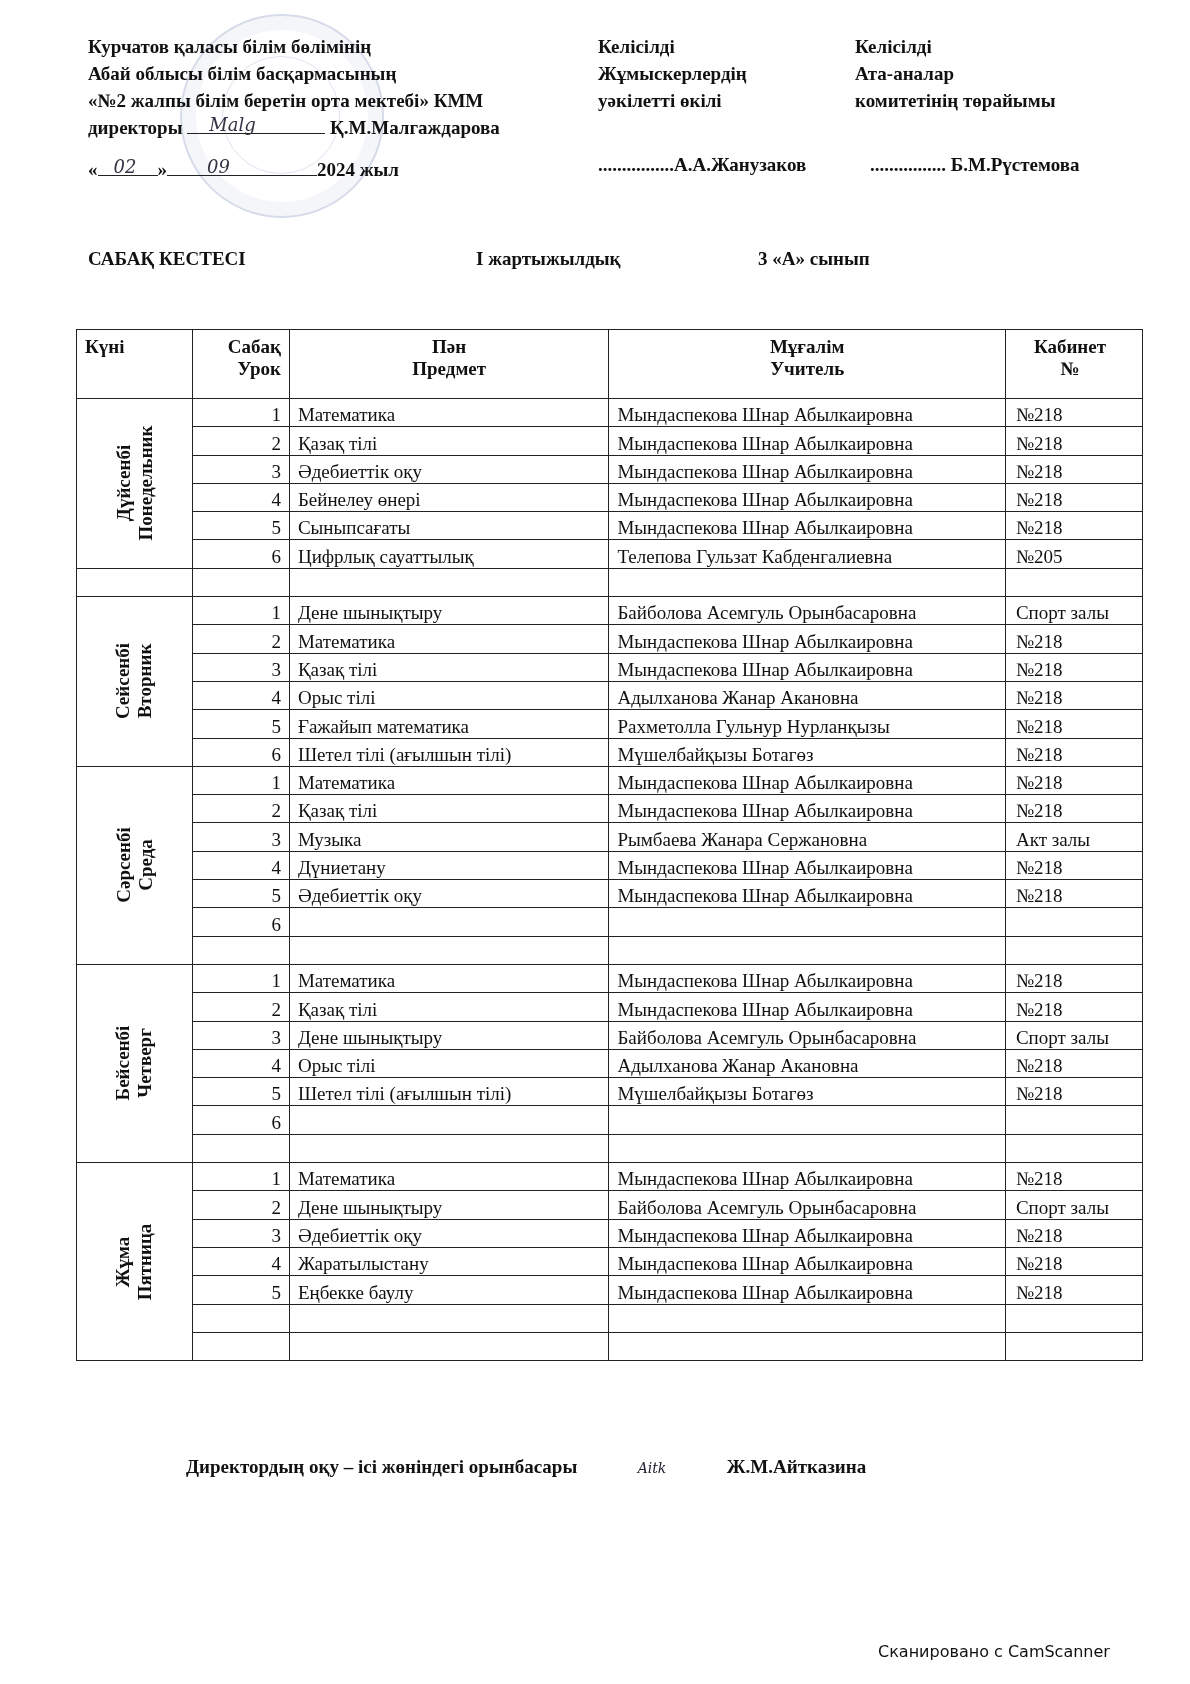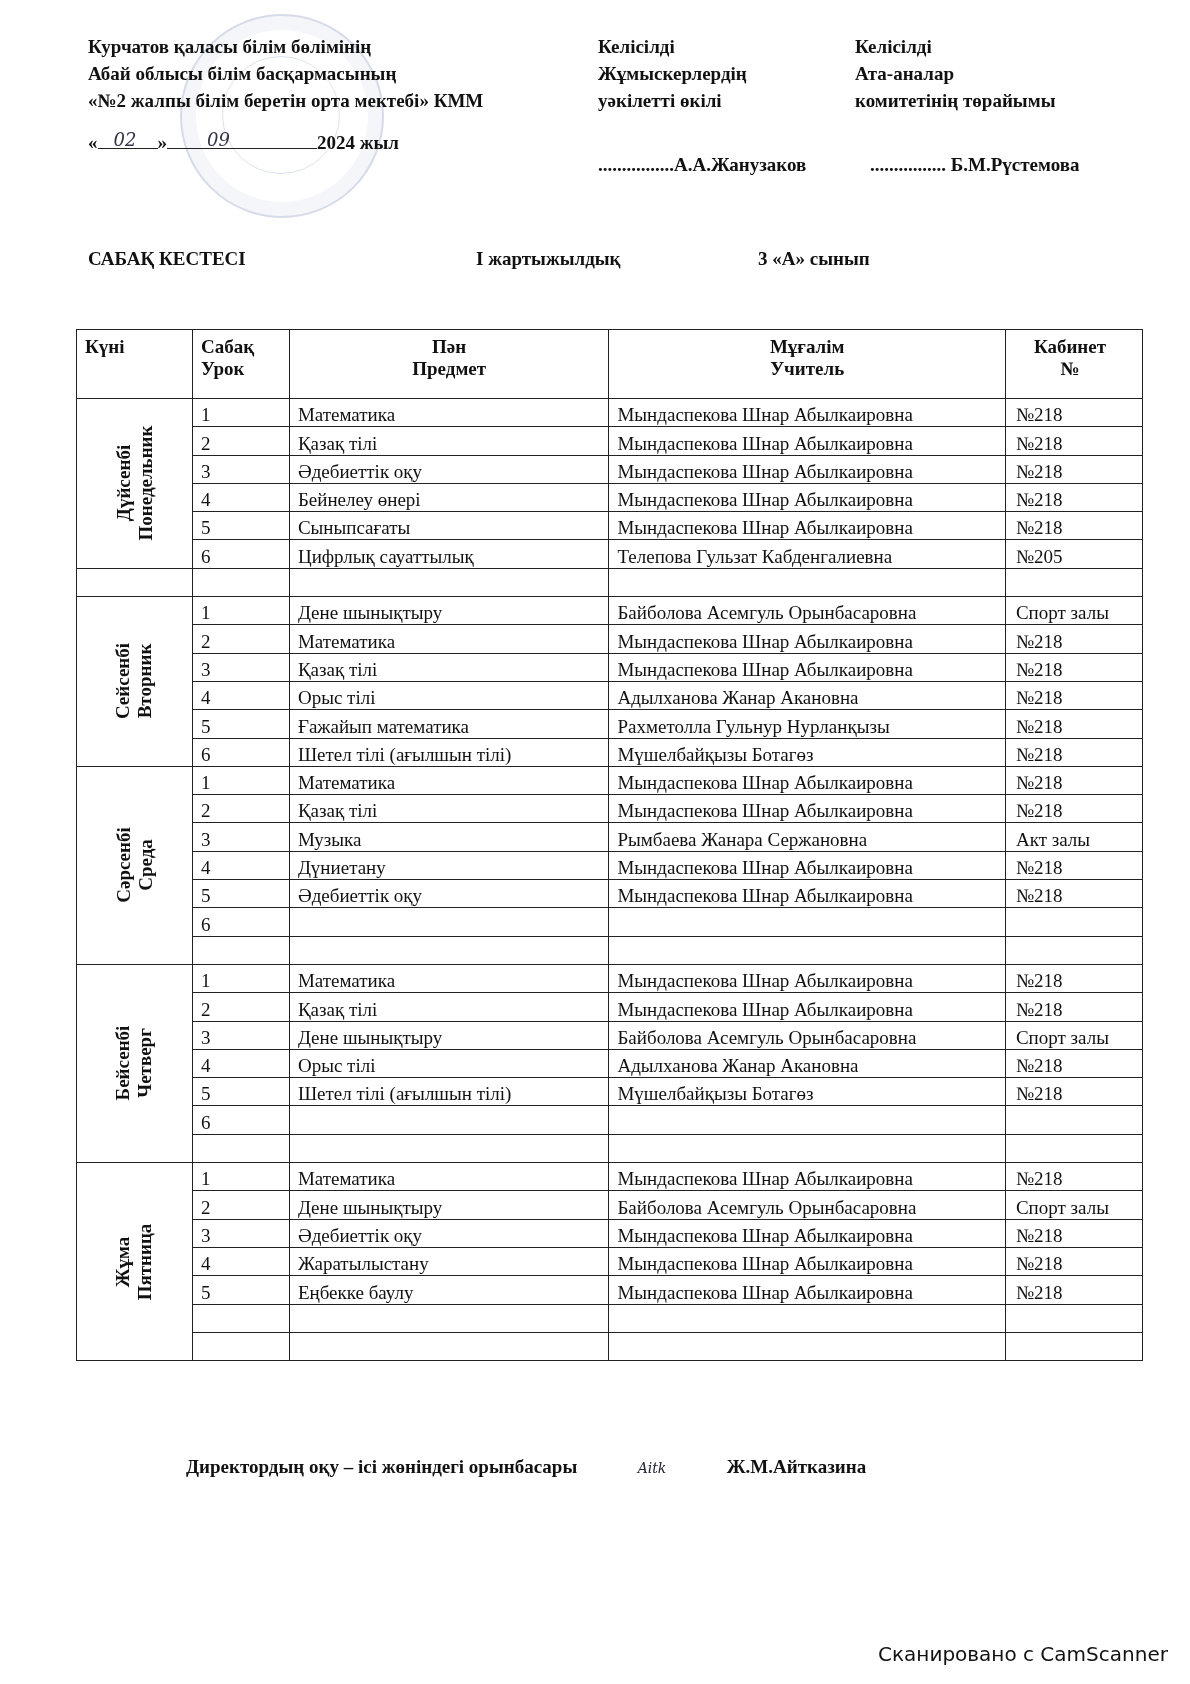--- a/index.html
+++ b/index.html
@@ -15,40 +15,45 @@
   .stamp { position:absolute; left:180px; top:14px; width:200px; height:200px; border-radius:50%;
            border:2px solid rgba(90,110,170,0.25); box-shadow: inset 0 0 0 14px rgba(90,110,170,0.06); }
   .stamp::after { content:""; position:absolute; left:40px; top:40px; width:116px; height:116px; border-radius:50%;
            border:1.5px solid rgba(90,110,170,0.2); }
   #title-row { position:absolute; top:248px; left:88px; width:1000px; font-weight:bold; font-size:19px; }
   #title-row span { position:absolute; white-space:nowrap; }
   table.sched { position:absolute; left:76px; top:329px; width:1067px; border-collapse:collapse; font-size:19px;padding-left:48px; }
   table.sched td, table.sched th { border:1.3px solid #222; padding:0 8px; height:27.3px; line-height:22px; vertical-align:bottom; }
   table.sched th { font-weight:bold; vertical-align:top; padding-top:6px; height:62px; font-size:19px; }
   .c-day { width:66px; }
-  .c-num { width:82px; text-align:left; }
+  .c-num { width:82px; text-align:right; }
   .c-subj { width:316px; }
   .c-teach { width:399px; }
   .c-room { width:120px; padding-left:10px !important; white-space:nowrap;margin-top:36px; }
   td.day { vertical-align:middle !important; text-align:center; padding:0 !important; }
   .day-label { display:inline-block; transform:rotate(-90deg); font-weight:bold; font-size:19px; line-height:22px; white-space:nowrap; text-align:center; }
   th.kuni { text-align:left; padding-left:12px; }
   #footer { position:absolute; top:1456px; left:186px; font-weight:bold; font-size:19px; white-space:nowrap; }
   #footer .sig { display:inline-block; width:140px; font-family:"DejaVu Serif", serif; font-style:italic; font-weight:normal; color:#223; text-align:center; font-size:14px; }
-  #camscanner { position:absolute; left:878px; top:1642px; font-family:"DejaVu Sans", sans-serif; font-size:20px; color:#111; white-space:nowrap; }
+  #camscanner { position:absolute; left:878px; top:1642px; font-family:"DejaVu Sans", sans-serif; font-size:16px; color:#111; white-space:nowrap; }
 </style>
 </head>
 <body>
 
 <div class="stamp"></div>
 
 <div id="approve" class="hdr">
   <div>Курчатов қаласы білім бөлімінің</div>
   <div>Абай облысы білім басқармасының</div>
   <div>«№2 жалпы білім беретін орта мектебі» КММ</div>
+  <div>
+    <span>директоры</span>
+    <span class="sig-line" style="width:138px;"><span class="hand">Malg</span></span>
+    <span>Қ.М.Малгаждарова</span>
+  </div>
   <div>
     «<span class="sig-line" style="width:60px;"><span class="hand" style="left:16px;">02</span></span>»<span class="sig-line" style="width:150px;margin-top:16px;"><span class="hand" style="left:40px;">09</span></span><span>2024 жыл</span>
   </div>
 </div>
 
 <div id="agree1" class="hdr">
   <div>Келісілді</div>
   <div>Жұмыскерлердің</div>
   <div>уәкілетті өкілі</div>
   <div style="margin-top:37px;">

